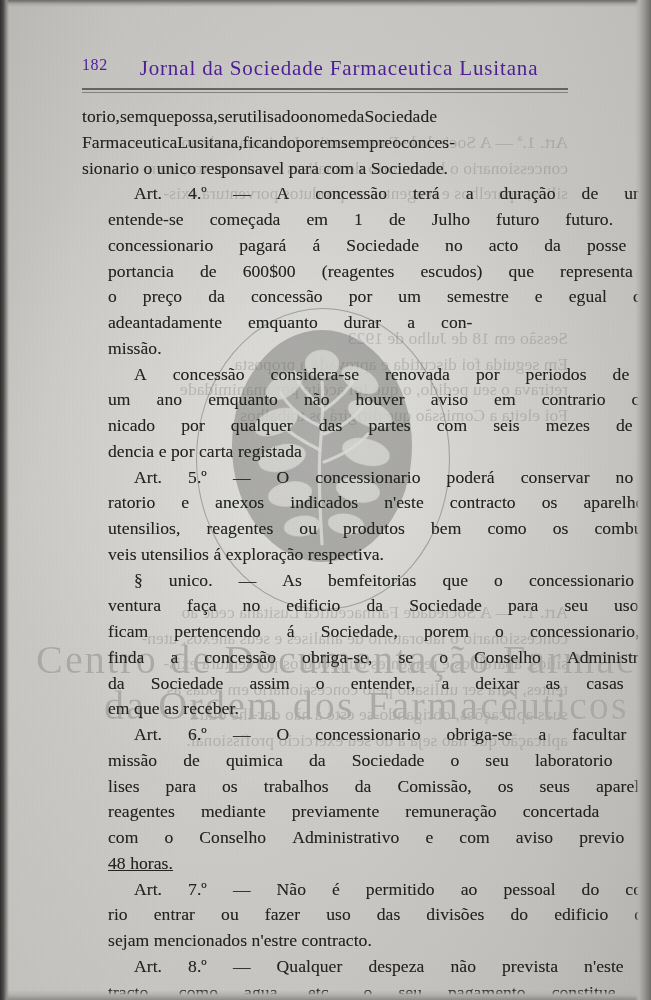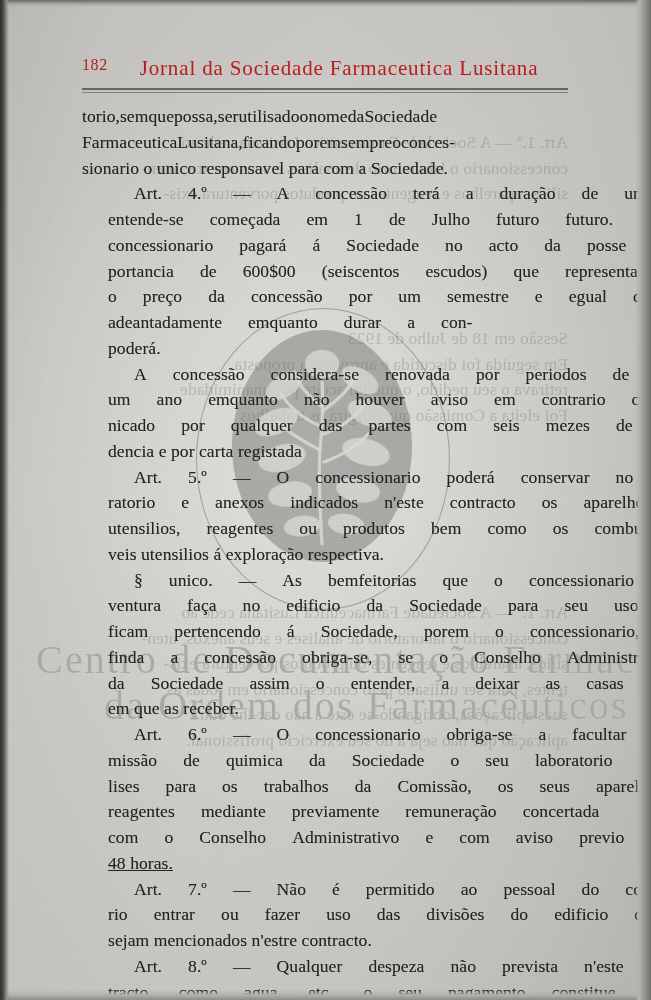--- a/index.html
+++ b/index.html
@@ -121,21 +121,21 @@
   .wm1 { left: 36px;  top: 636px; }
   .wm2 { left: 104px; top: 682px; }
 
   
   .header {
     position: absolute;
     left: 82px;
     top: 56px;
     width: 486px;
     height: 22px;
-    color: #b91c1c;
+    color: #4c1d95;
   }
   .folio {
     position: absolute;
     left: 0; top: 0;
     font-size: 16px;
     letter-spacing: .6px;
   }
   .running-title {
     position: absolute;
     left: 0; right: 0; top: 0;
@@ -248,24 +248,24 @@
   <div class="body-text" id="body-text">
       <p>
         <span class="line j"><span>torio,</span><span>sem</span><span>que</span><span>possa,</span><span>ser</span><span>utilisado</span><span>o</span><span>nome</span><span>da</span><span>Sociedade</span></span>
         <span class="line j"><span>Farmaceutica</span><span>Lusitana,</span><span>ficando</span><span>porem</span><span>sempre</span><span>o</span><span>conces-</span></span>
         <span class="line nj">sionario o unico responsavel para com a Sociedade.</span>
       </p>
       <p class="indent">
         <span class="line j" style="padding-left: 26px;"><span>Art.</span><span>4.º</span><span>—</span><span>A</span><span>concessão</span><span>terá</span><span>a</span><span>duração</span><span>de</span><span>um</span><span>ano</span></span>
         <span class="line j"><span>entende-se</span><span>começada</span><span>em</span><span>1</span><span>de</span><span>Julho</span><span>futuro</span><span>futuro.</span><span>O</span></span>
         <span class="line j"><span>concessionario</span><span>pagará</span><span>á</span><span>Sociedade</span><span>no</span><span>acto</span><span>da</span><span>posse</span><span>a</span></span>
-        <span class="line j"><span>portancia</span><span>de</span><span>600$00</span><span>(seiscentos</span><span>escudos)</span><span>que</span><span>representa</span></span>
+        <span class="line j"><span>portancia</span><span>de</span><span>600$00</span><span>(reagentes</span><span>escudos)</span><span>que</span><span>representa</span></span>
         <span class="line j"><span>o</span><span>preço</span><span>da</span><span>concessão</span><span>por</span><span>um</span><span>semestre</span><span>e</span><span>egual</span><span>quantia</span></span>
         <span class="line j"><span>adeantadamente</span><span>emquanto</span><span>durar</span><span>a</span><span>con-</span></span>
-        <span class="line nj" style="padding-left: 0px;">poderá.</span>
+        <span class="line nj" style="padding-left: 0px;">missão.</span>
       </p>
       <p class="indent">
         <span class="line j" style="padding-left: 26px;"><span>A</span><span>concessão</span><span>considera-se</span><span>renovada</span><span>por</span><span>periodos</span><span>de</span></span>
         <span class="line j"><span>um</span><span>ano</span><span>emquanto</span><span>não</span><span>houver</span><span>aviso</span><span>em</span><span>contrario</span><span>comu-</span></span>
         <span class="line j"><span>nicado</span><span>por</span><span>qualquer</span><span>das</span><span>partes</span><span>com</span><span>seis</span><span>mezes</span><span>de</span><span>antece-</span></span>
         <span class="line nj" style="padding-left: 0px;">dencia e por carta registada</span>
       </p>
       <p class="indent">
         <span class="line j" style="padding-left: 26px;"><span>Art.</span><span>5.º</span><span>—</span><span>O</span><span>concessionario</span><span>poderá</span><span>conservar</span><span>no</span><span>labo-</span></span>
         <span class="line j"><span>ratorio</span><span>e</span><span>anexos</span><span>indicados</span><span>n'este</span><span>contracto</span><span>os</span><span>aparelhos,</span></span>

